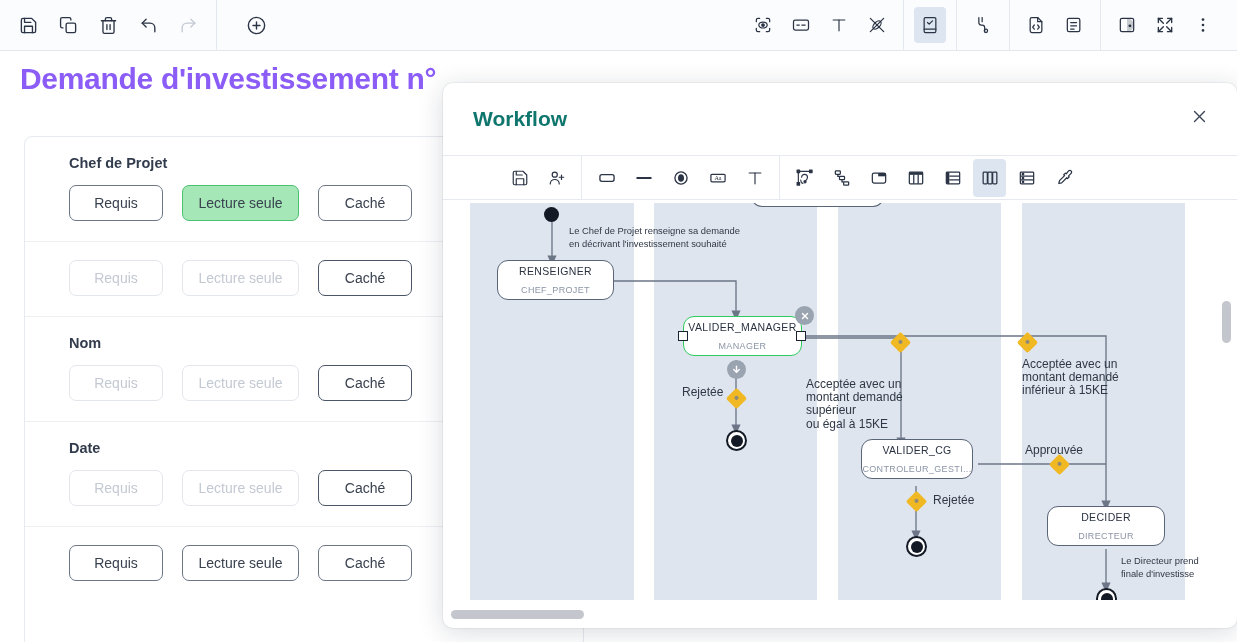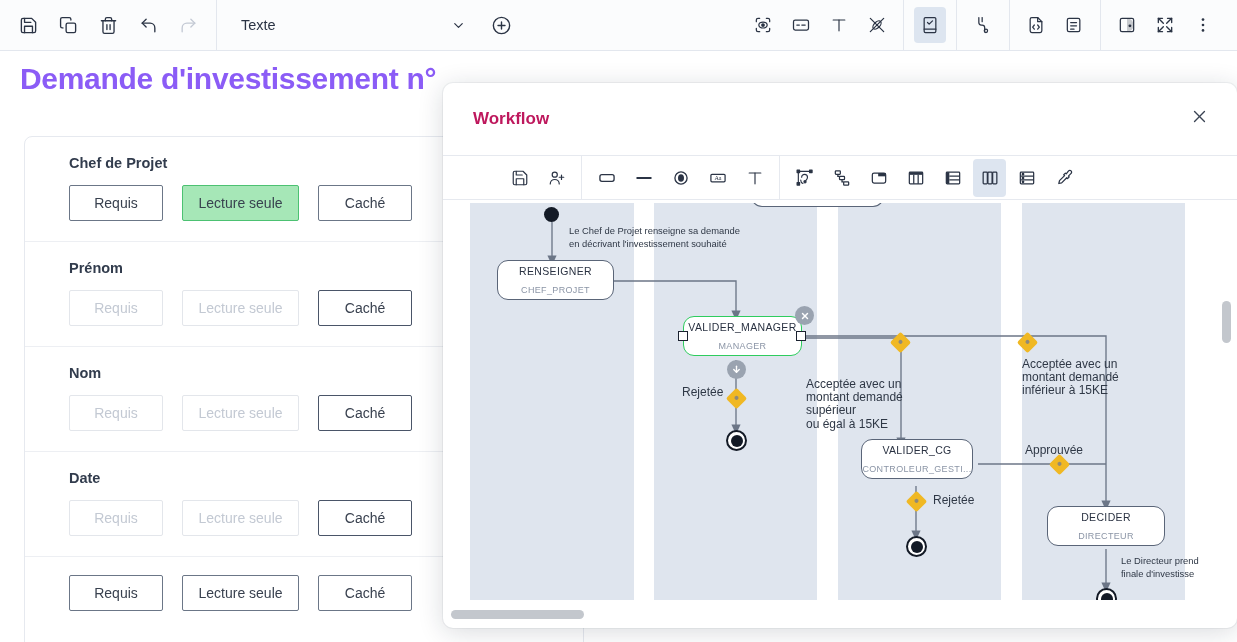--- a/index.html
+++ b/index.html
@@ -49,41 +49,41 @@
   .form-card {
     position:absolute; top:136px; left:24px; width:560px; height:530px;
     background:#ffffff; border:1px solid #e6e9ef; border-radius:8px;
   }
   .form-row { padding:18px 44px 20px 44px; border-bottom:1px solid #edeff3; }
   .form-row:last-child { border-bottom:none; }
   .form-label { font-size:14.5px; font-weight:700; color:#323c4d; margin-bottom:14px; }
   .btn-group { display:flex; gap:19px; }
   .opt-btn {
     height:36px; min-width:94px; padding:0 14px;
-    border:1.4px solid #4a5568; border-radius:2px; background:#fff;
+    border:1.4px solid #4a5568; border-radius:7px; background:#fff;
     font-family:"Liberation Sans", sans-serif; font-size:14px; color:#39414f;
     display:flex; align-items:center; justify-content:center; cursor:pointer;
   }
   .opt-btn.wide { min-width:117px; }
   .opt-btn.unsel { border-color:#6b7687; }
   .opt-btn.green { background:#a6e7b7; border-color:#4cc172; color:#38424f; }
   .opt-btn.disabled { border-color:#e3e6eb; color:#c3c9d3; cursor:default; background:#fff; }
 
   
   .modal {
     position:absolute; left:443px; top:83px; width:794px; height:545px;
     background:#ffffff; border-radius:10px;
     box-shadow:0 4px 26px rgba(20,30,50,0.16), 0 0 0 1px rgba(20,30,50,0.05);
     overflow:hidden;
   }
   .modal-header {
     height:72px; display:flex; align-items:center; padding:0 30px;
     position:relative;
   }
-  .modal-title { font-size:17px; font-weight:700; color:#be185d; }
+  .modal-title { font-size:21px; font-weight:700; color:#0f766e; }
   .modal-close {
     position:absolute; right:24px; top:19px; width:28px; height:28px;
     display:flex; align-items:center; justify-content:center;
     cursor:pointer; color:#3b4454; border-radius:5px;
   }
   .modal-toolbar {
     height:45px; border-top:1px solid #e6e9ef; border-bottom:1px solid #e6e9ef;
     display:flex; align-items:center; padding-left:52px; background:#fff;
   }
   .mt-grp { display:flex; align-items:center; height:45px; padding:0 6px; }
@@ -217,28 +217,20 @@
       <div class="tb-btn disabled" title="redo">
         <svg width="19" height="19" viewBox="0 0 24 24" fill="none" stroke="currentColor" stroke-width="1.7" stroke-linecap="round" stroke-linejoin="round">
             <polyline points="15 14 20 9 15 4"></polyline>
             <path d="M4 20v-5a6 6 0 0 1 6-6h10"></path>
           </svg>
       </div>
     </div>
 
     <div class="tb-sep"></div>
 
-    <div class="tb-select">
-      <span class="val">Texte</span>
-      <span>
-        <svg width="15" height="15" viewBox="0 0 24 24" fill="none" stroke="#2b3445" stroke-width="1.9" stroke-linecap="round" stroke-linejoin="round">
-            <polyline points="6 9 12 15 18 9"></polyline>
-          </svg>
-      </span>
-    </div>
 
     <div class="tb-plus">
       <svg width="21" height="21" viewBox="0 0 24 24" fill="none" stroke="currentColor" stroke-width="1.6" stroke-linecap="round">
           <circle cx="12" cy="12" r="9.3"></circle>
           <line x1="12" y1="8" x2="12" y2="16"></line>
           <line x1="8" y1="12" x2="16" y2="12"></line>
         </svg>
     </div>
 
     <div class="tb-right">
@@ -350,21 +342,20 @@
   <div class="form-card" id="form-card">
       <div class="form-row">
         <div class="form-label">Chef de Projet</div>
         <div class="btn-group">
           <div class="opt-btn unsel">Requis</div>
           <div class="opt-btn wide green">Lecture seule</div>
           <div class="opt-btn unsel">Caché</div>
         </div>
       </div>
       <div class="form-row">
-        <div class="form-label">Prénom</div>
         <div class="btn-group">
           <div class="opt-btn disabled">Requis</div>
           <div class="opt-btn wide disabled">Lecture seule</div>
           <div class="opt-btn">Caché</div>
         </div>
       </div>
       <div class="form-row">
         <div class="form-label">Nom</div>
         <div class="btn-group">
           <div class="opt-btn disabled">Requis</div>

